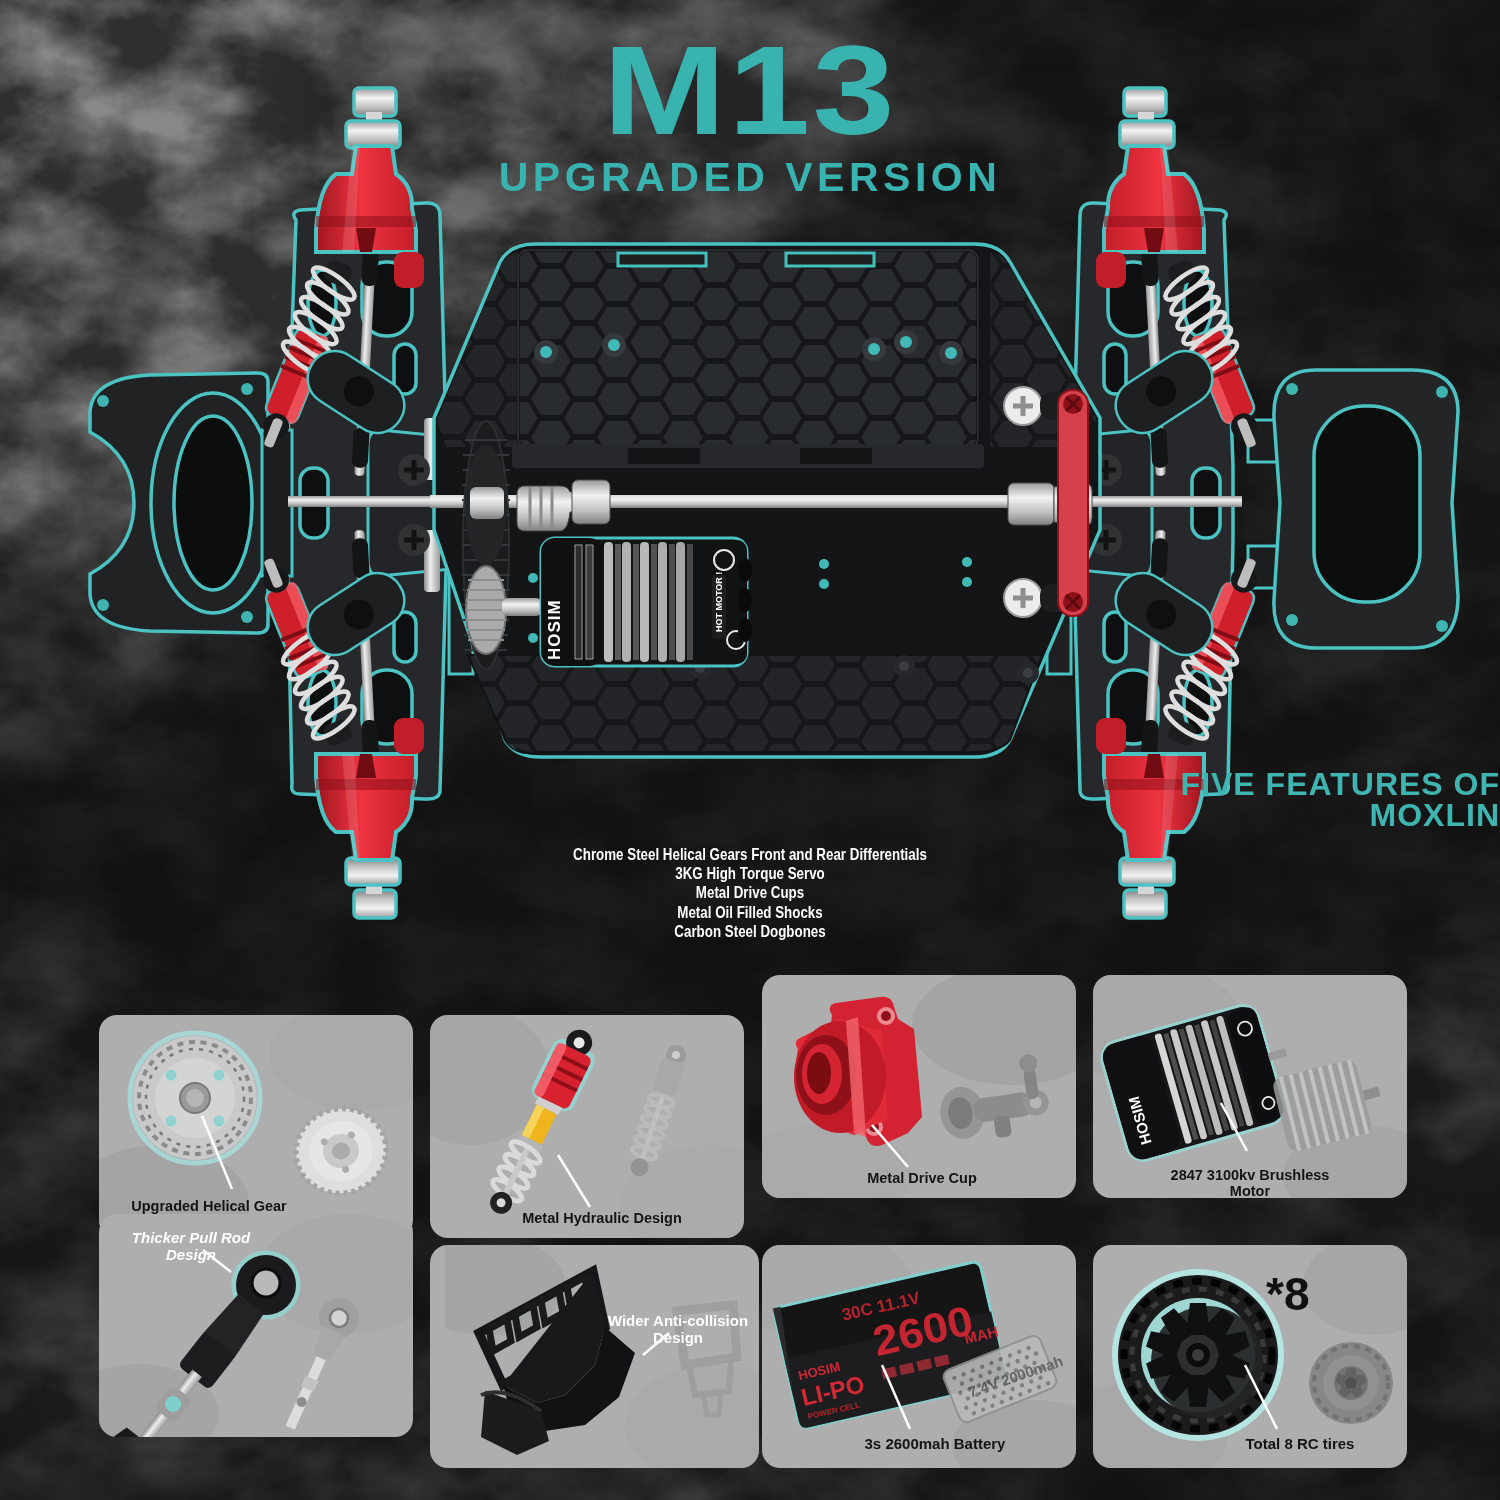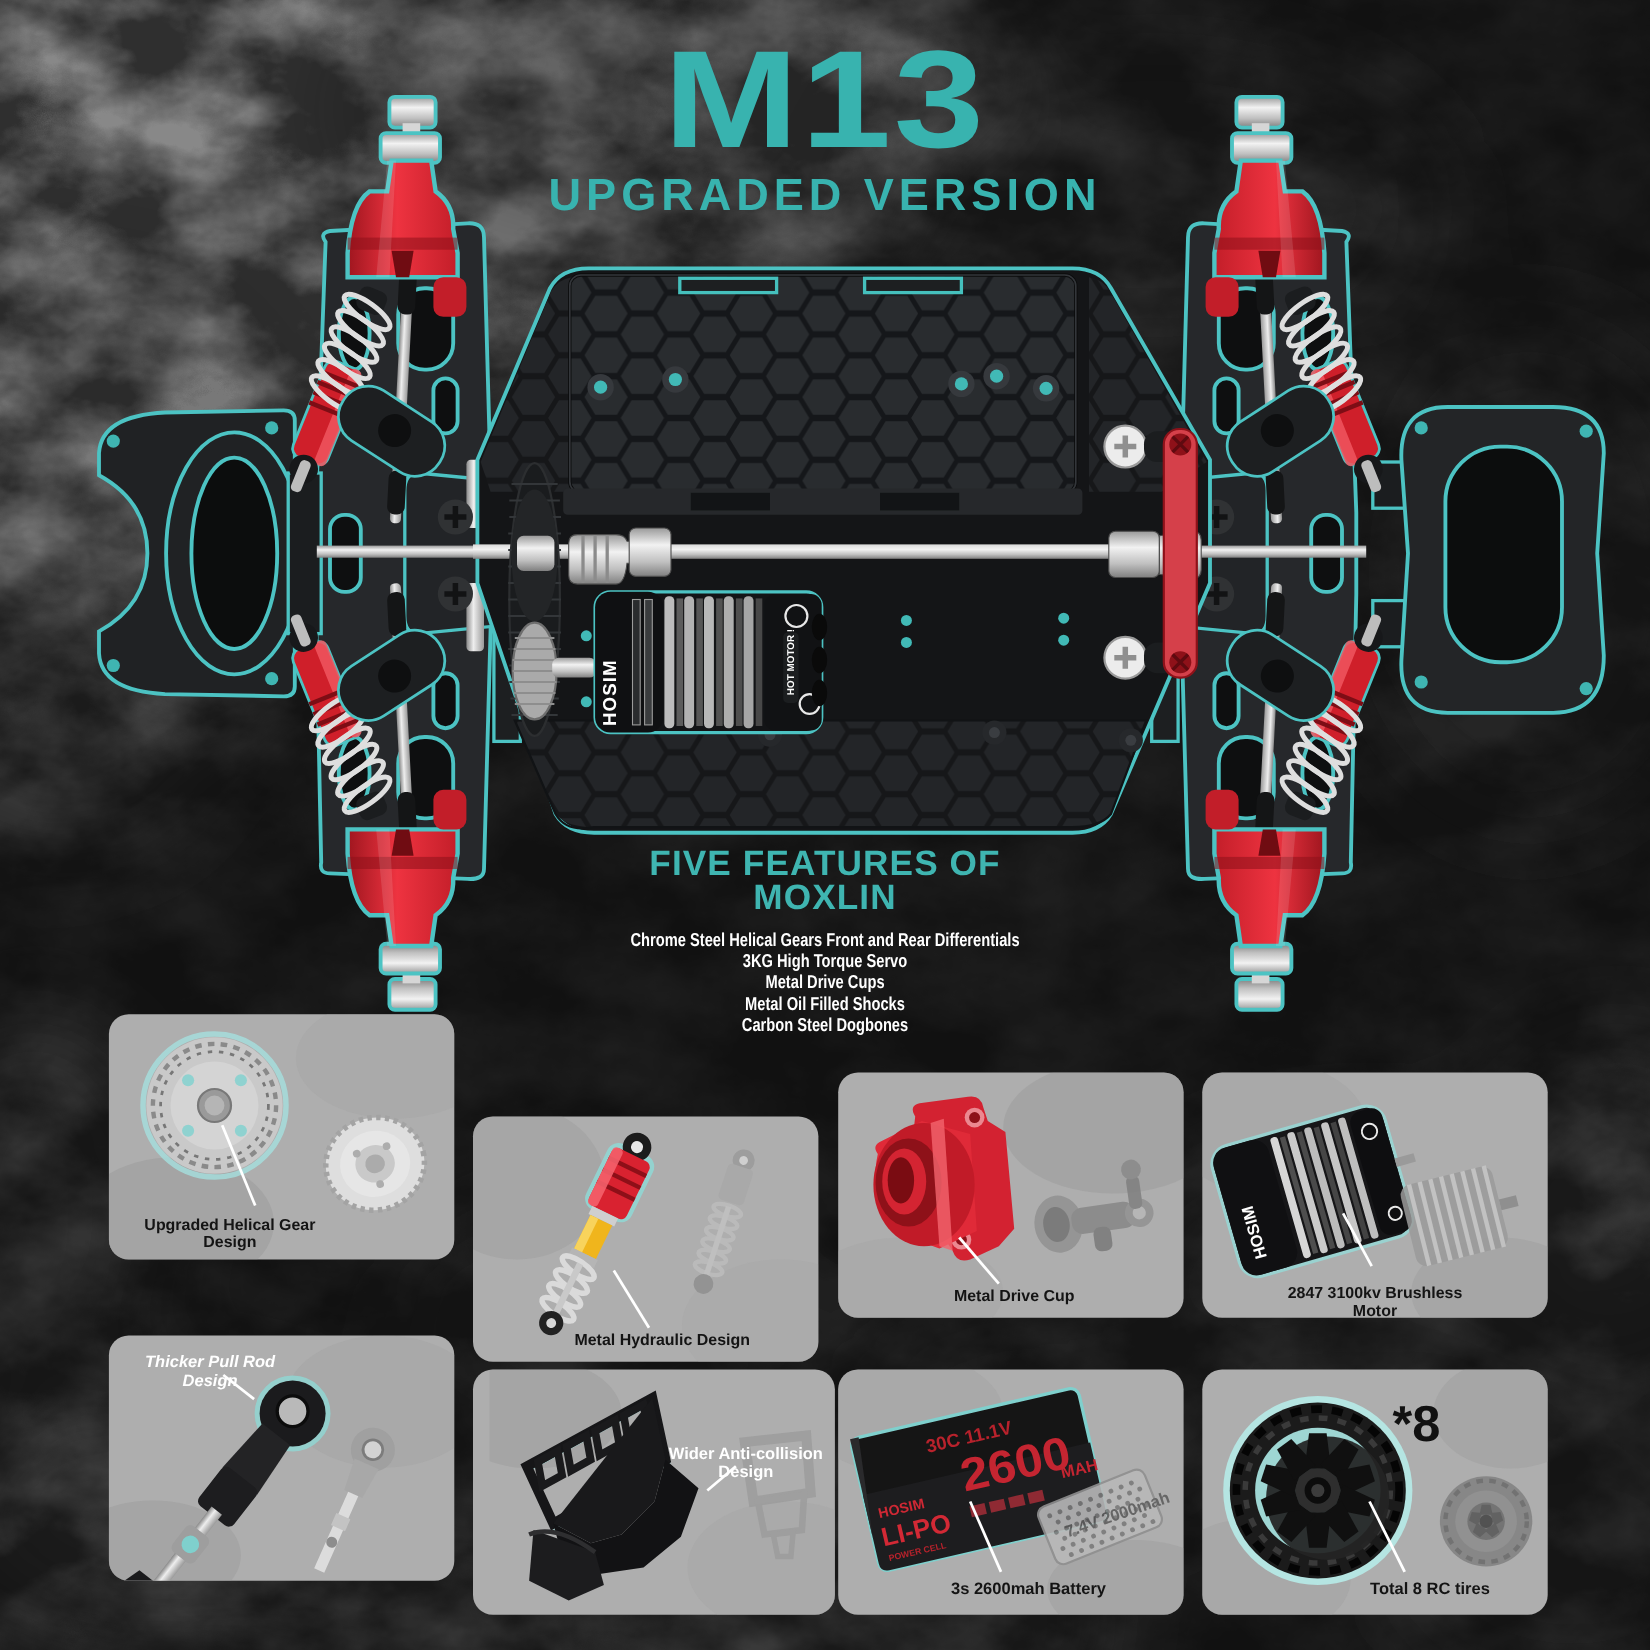--- a/index.html
+++ b/index.html
@@ -4,21 +4,21 @@
 <style>
   html,body{margin:0;padding:0;background:#0d0d0d;}
   #page{position:relative;width:1500px;height:1500px;overflow:hidden;
         font-family:"Liberation Sans", sans-serif;background:#101010;}
   .abs{position:absolute;}
   #m13{left:0;width:1500px;top:28px;text-align:center;color:#38b3af;
        font-size:126px;font-weight:bold;line-height:1;letter-spacing:2px;
        transform:scaleX(1.17);}
   #sub{left:0;width:1500px;top:157px;text-align:center;color:#38b3af;
        font-size:41px;font-weight:bold;line-height:1;letter-spacing:4.5px;}
-  #fhead{left:0;width:1500px;top:769px;text-align:center;color:#3fb5b1;
+  #fhead{left:0;width:1500px;top:769px;text-align:right;color:#3fb5b1;
        font-size:32px;font-weight:bold;line-height:31px;letter-spacing:1px;}
   #flist{left:0;width:1500px;top:845px;text-align:center;color:#ffffff;
        font-size:17px;font-weight:bold;line-height:19.2px;transform:scaleX(0.785);}
   .card{position:absolute;width:314px;height:223px;border-radius:18px;
         background:#aeaeae;overflow:hidden;}
 </style>
 </head>
 <body>
 <div id="page">
   <svg class="abs" id="bgsvg" width="1500" height="1500" viewBox="0 0 1500 1500">
@@ -384,21 +384,21 @@
       <rect x="1058" y="390" width="30" height="226" rx="14" fill="#d5404a" stroke="#8e1119" stroke-width="2"></rect>
       <circle cx="1073" cy="404" r="10" fill="#8e1119"></circle>
         <path d="M1066,397 L1080,411 M1080,397 L1066,411" stroke="#5f0a10" stroke-width="3"></path>
       <circle cx="1073" cy="602" r="10" fill="#8e1119"></circle>
         <path d="M1066,595 L1080,609 M1080,595 L1066,609" stroke="#5f0a10" stroke-width="3"></path>
     </g>
   </svg>
   <div class="abs" id="fhead">FIVE FEATURES OF<br>MOXLIN</div>
   <div class="abs" id="flist">Chrome Steel Helical Gears Front and Rear Differentials<br>3KG High Torque Servo<br>Metal Drive Cups<br>Metal Oil Filled Shocks<br>Carbon Steel Dogbones</div>
 
-  <div class="card" style="left:99px;top:922px;">
+  <div class="card" style="left:99px;top:1015px;">
     <svg width="314" height="223" viewBox="0 0 314 223">
       <ellipse cx="60" cy="190" rx="90" ry="60" fill="#9d9d9d" opacity="0.6"></ellipse>
       <ellipse cx="260" cy="40" rx="90" ry="55" fill="#a5a5a5" opacity="0.5"></ellipse>
       <circle cx="96" cy="83" r="65" fill="none" stroke="#a5e0de" stroke-width="5" opacity="0.8"></circle>
       <g id="bigGear">
         <circle cx="96" cy="83" r="62" fill="#c9c9c9"></circle>
         <g stroke="#8a8a8a" stroke-width="4" fill="none">
           <circle cx="96" cy="83" r="56" stroke-dasharray="6 5.7"></circle>
         </g>
         <g stroke="#777777" stroke-width="2.5" fill="none">

